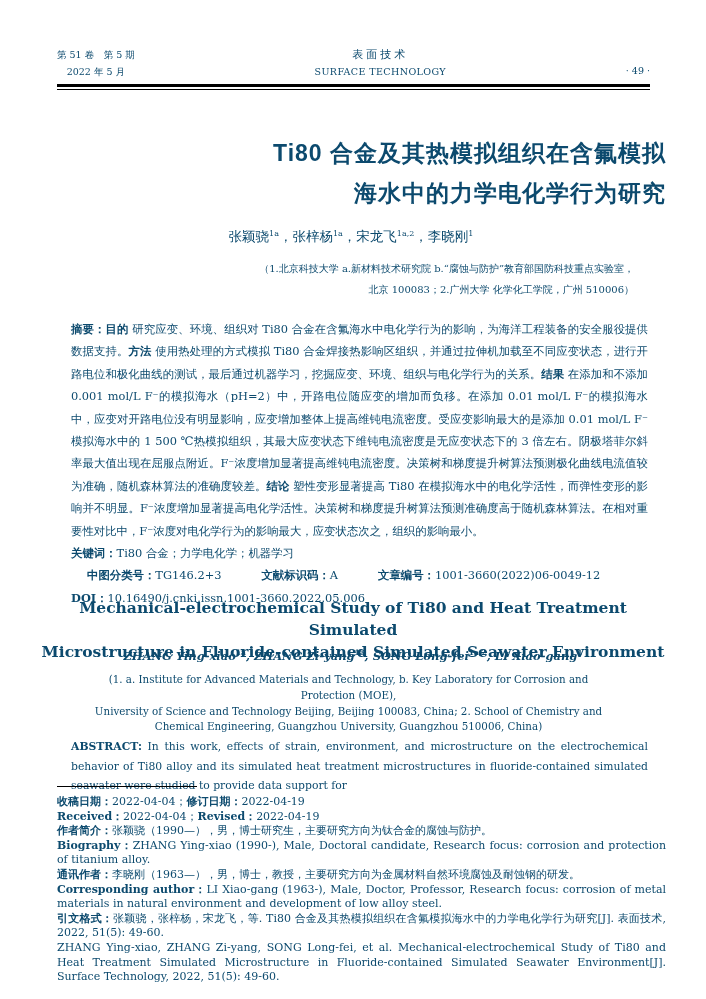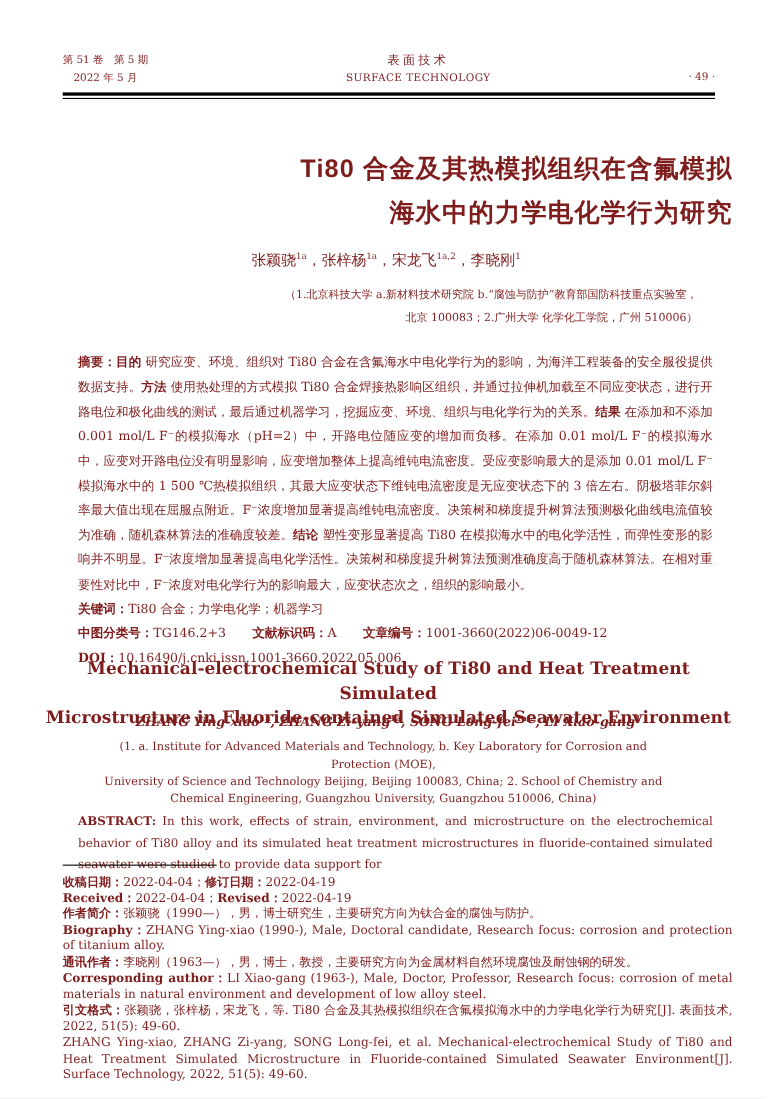--- a/index.html
+++ b/index.html
@@ -1,18 +1,18 @@
 <!DOCTYPE html>
 <html><head>
 <meta charset="utf-8">
 <style>
   html,body{margin:0;padding:0;background:#9a9a9a;}
   .page{
     position:relative;width:706px;height:999px;background:#ffffff;
-    font-family:"DejaVu Serif","Liberation Serif",serif;color:#7f1d1d;
+    font-family:"DejaVu Serif","Liberation Serif",serif;color:#0c4a6e;
     overflow:hidden;box-sizing:border-box;margin:0 auto;
   }
   .b{font-weight:bold;}
   
   .header{
     position:absolute;top:46px;left:57px;right:56px;
     display:flex;justify-content:space-between;align-items:flex-end;
     font-size:9.5px;line-height:17px;
   }
   .header .left{text-align:center;}
@@ -31,21 +31,21 @@
   .authors-cn{position:absolute;top:228px;left:40px;right:44px;text-align:center;font-size:13.5px;}
   .authors-cn sup{font-size:8px;}
   .affil-cn{position:absolute;top:258px;left:60px;right:72px;text-align:right;font-size:10px;line-height:21px;}
   
   .abstract{
     position:absolute;top:318px;left:71px;width:577px;
     text-align:justify;font-size:11.4px;line-height:22.4px;
   }
   .abstract .heads{font-weight:bold;}
   .kw-line{margin-top:0;}
-  .clc-line .grp{margin-right:24px;}
+  .clc-line .grp{margin-right:24px;margin-left:16px;}
   
   .title-en{
     position:absolute;top:597px;left:40px;right:40px;text-align:center;
     font-weight:bold;font-size:15.5px;line-height:22px;
   }
   .authors-en{position:absolute;top:648px;left:40px;right:40px;text-align:center;
     font-weight:bold;font-style:italic;font-size:11.5px;}
   .authors-en sup{font-size:7.5px;font-style:normal;}
   .affil-en{position:absolute;top:672px;left:90px;right:99px;text-align:center;
     font-size:10.3px;line-height:15.8px;}

